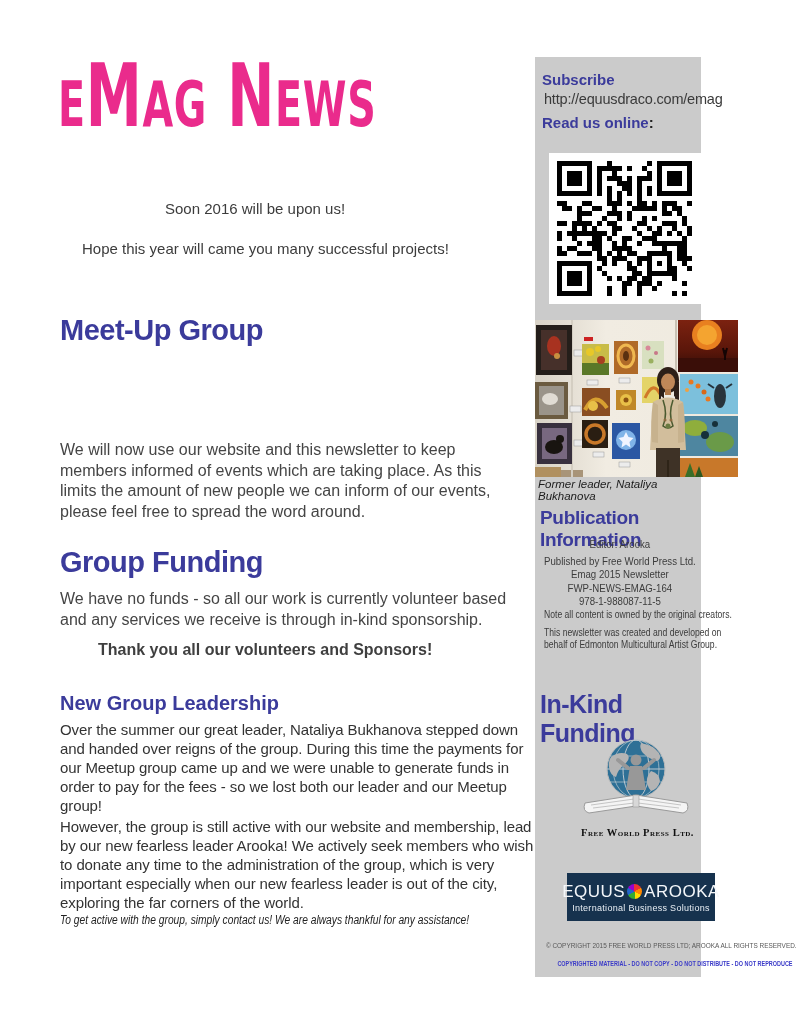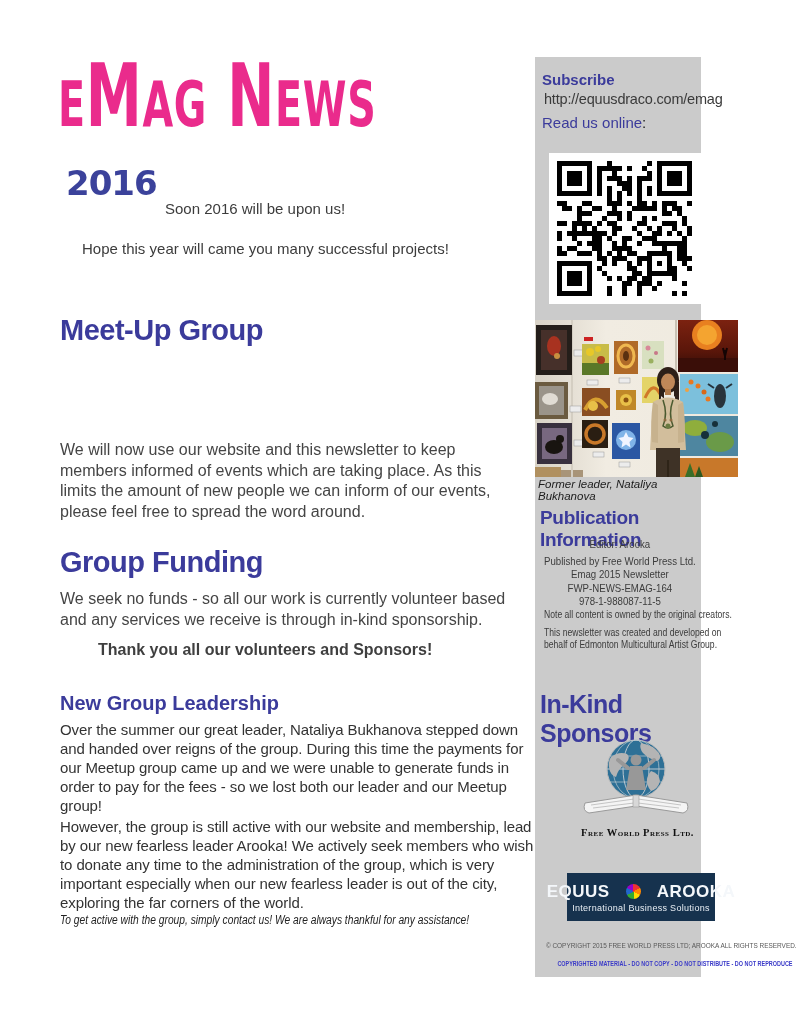--- a/index.html
+++ b/index.html
@@ -26,62 +26,61 @@
   h3.sec { position:absolute; left:60px; font-weight:bold; color:#3b3b9b; font-size:20px; }
   .para { position:absolute; left:60px; font-size:16px; line-height:20.5px; color:#454545; width:462px; }
   .para2 { position:absolute; left:60px; font-size:15px; line-height:19px; color:#333; width:486px; letter-spacing:-0.1px; }
   .thanks { position:absolute; left:98px; top:641px; font-size:16px; font-weight:bold; color:#3f3f3f; }
   .cta { position:absolute; left:60px; top:913px; font-size:12.5px; font-style:italic; color:#222;
          transform:scaleX(0.82); transform-origin:0 0; white-space:nowrap; }
   
   .sidebar { position:absolute; left:535px; top:57px; width:166px; height:920px; background:#cbcbcb; }
   .sb-subscribe { position:absolute; left:7px; top:14px; font-size:15px; font-weight:bold; color:#3b3b9b; }
   .sb-url { position:absolute; left:9px; top:34px; font-size:14.5px; color:#3a3a3a; letter-spacing:-0.2px; text-decoration:none; }
-  .sb-read { position:absolute; left:7px; top:57px; font-size:15px; font-weight:normal; color:#3b3b9b; }
+  .sb-read { position:absolute; left:7px; top:57px; font-size:15px; font-weight:bold; color:#3b3b9b; }
   .sb-read .colon { color:#222; }
   .qr-box { position:absolute; left:14px; top:96px; width:152px; height:151px; background:#fff; }
   .qr-box svg { position:absolute; left:8px; top:8px; }
   .photo { position:absolute; left:0px; top:263px; width:203px; height:157px; display:block; }
   .photo-caption { position:absolute; left:3px; top:421px; font-size:11.5px; font-style:italic; color:#1c1c1c; }
   .sb-pubinfo-h { position:absolute; left:5px; top:450px; font-size:19px; font-weight:bold; color:#3b3b9b; letter-spacing:-0.3px; }
   .pubinfo { position:absolute; left:9px; top:481px; font-size:10.5px; color:#3c3c3c; line-height:13.5px;text-align:center; }
   .pubinfo .row { white-space:nowrap; transform:scaleX(0.92); transform-origin:0 0; }
   .pub-note1 { position:absolute; left:9px; top:552px; font-size:10px; color:#3c3c3c; white-space:nowrap;
                transform:scaleX(0.86); transform-origin:0 0; }
   .pub-note2 { position:absolute; left:9px; top:570px; font-size:10px; color:#3c3c3c; line-height:12px;
                width:224px; transform:scaleX(0.86); transform-origin:0 0; }
   .sb-sponsors-h { position:absolute; left:5px; top:633px; font-size:25px; font-weight:bold; color:#3b3b9b; letter-spacing:-0.5px; }
   .fwp-logo { position:absolute; left:46px; top:678px; width:110px; text-align:center; }
   .fwp-name { font-size:10.5px; font-weight:bold; color:#111; font-variant:small-caps;
               font-family:"Liberation Serif", serif; letter-spacing:0.5px; white-space:nowrap; }
   .equus { position:absolute; left:32px; top:816px; width:148px; height:48px; background:#16324e;
            display:flex; flex-direction:column; align-items:center; justify-content:center; }
-  .equus-row { display:flex; align-items:center; gap:16px; color:#f4f7fa; font-size:17px; letter-spacing:0.5px;font-weight:bold; }
+  .equus-row { display:flex; align-items:center; gap:2px; color:#f4f7fa; font-size:17px; letter-spacing:0.5px; }
   .equus-icon { width:15px; height:15px; border-radius:50%;
                 background:conic-gradient(#e33 0 60deg,#f80 60deg 120deg,#fd0 120deg 180deg,#3a3 180deg 240deg,#26c 240deg 300deg,#90c 300deg 360deg); }
   .equus-sub { color:#e8eef4; font-size:9px; letter-spacing:0.3px; margin-top:1px; }
   .sb-footer { position:absolute; left:0; bottom:7px; width:100%; text-align:center; }
   .copy1 { font-size:7px; color:#585858; white-space:nowrap; display:inline-block; transform:scaleX(0.92); }
   .copy2 { font-size:6.5px; color:#3a3ac8; white-space:nowrap; display:inline-block; transform:scaleX(0.84); margin-top:1px; font-weight:bold; }
 </style>
 </head>
 <body>
 
 <div class="page">
 
   <h1 class="title">eMag News</h1>
-  <div class="year">2016</div>
   <div class="tag1">Soon 2016 will be upon us!</div>
   <div class="tag2">Hope this year will came you many successful projects!</div>
 
   <h2 class="sec" style="top:314px;">Meet-Up Group</h2>
   <p class="para" style="top:440px;">We will now use our website and this newsletter to keep members informed of events which are taking place. As this limits the amount of new people we can inform of our events, please feel free to spread the word around.</p>
 
   <h2 class="sec" style="top:546px;">Group Funding</h2>
-  <p class="para" style="top:589px; width:472px;">We seek no funds - so all our work is currently volunteer based and any services we receive is through in-kind sponsorship.</p>
+  <p class="para" style="top:589px; width:472px;">We have no funds - so all our work is currently volunteer based and any services we receive is through in-kind sponsorship.</p>
   <div class="thanks">Thank you all our volunteers and Sponsors!</div>
 
   <h3 class="sec" style="top:692px;">New Group Leadership</h3>
   <p class="para2" style="top:720px;">Over the summer our great leader, Nataliya Bukhanova stepped down and handed over reigns of the group. During this time the payments for our Meetup group came up and we were unable to generate funds in order to pay for the fees - so we lost both our leader and our Meetup group!</p>
   <p class="para2" style="top:817px;">However, the group is still active with our website and membership, lead by our new fearless leader Arooka! We actively seek members who wish to donate any time to the administration of the group, which is very important especially when our new fearless leader is out of the city, exploring the far corners of the world.</p>
   <div class="cta">To get active with the group, simply contact us! We are always thankful for any assistance!</div>
 
   <aside class="sidebar">
     <div class="sb-subscribe">Subscribe</div>
     <a class="sb-url" href="#">http://equusdraco.com/emag</a>
@@ -542,21 +541,21 @@
     <div class="pubinfo">
       <div class="row" style="margin-bottom:3px;">Editor: Arooka</div>
       <div class="row">Published by Free World Press Ltd.</div>
       <div class="row">Emag 2015 Newsletter</div>
       <div class="row">FWP-NEWS-EMAG-164</div>
       <div class="row">978-1-988087-11-5</div>
     </div>
     <div class="pub-note1">Note all content is owned by the original creators.</div>
     <div class="pub-note2">This newsletter was created and developed on behalf of Edmonton Multicultural Artist Group.</div>
 
-    <div class="sb-sponsors-h">In-Kind Sponsors</div>
+    <div class="sb-sponsors-h">In-Kind Funding</div>
 
     <div class="fwp-logo">
       <svg width="110" height="88" viewBox="0 0 110 88">
         <circle cx="55" cy="34" r="29" fill="#2e7096"></circle>
         <ellipse cx="55" cy="34" rx="29" ry="29" fill="none" stroke="#bcbcbc" stroke-width="1"></ellipse>
         <ellipse cx="55" cy="34" rx="13" ry="29" fill="none" stroke="#bcc8d0" stroke-width="1"></ellipse>
         <ellipse cx="55" cy="34" rx="23" ry="29" fill="none" stroke="#bcc8d0" stroke-width="0.7"></ellipse>
         <line x1="26" y1="34" x2="84" y2="34" stroke="#bcc8d0" stroke-width="1"></line>
         <line x1="29" y1="21" x2="81" y2="21" stroke="#bcc8d0" stroke-width="0.7"></line>
         <line x1="29" y1="47" x2="81" y2="47" stroke="#bcc8d0" stroke-width="0.7"></line>

